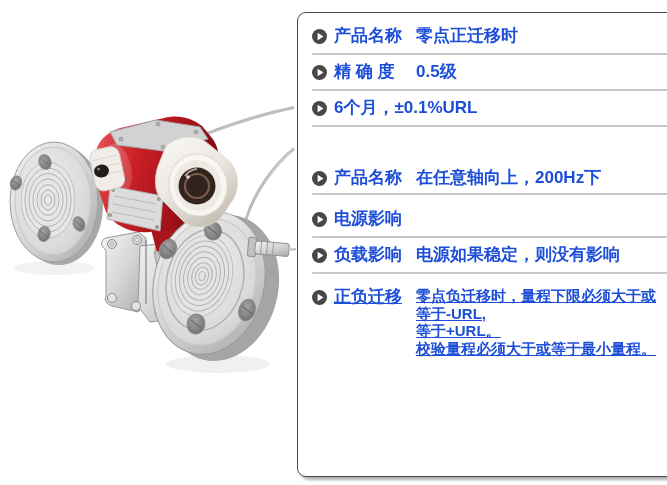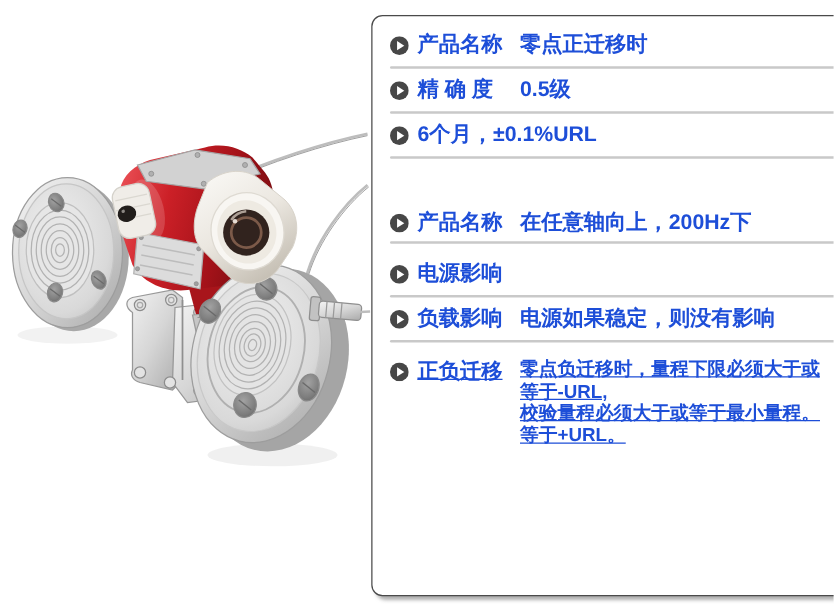--- a/index.html
+++ b/index.html
@@ -290,19 +290,19 @@
       <span class="bico">
           <svg width="15" height="15" viewBox="0 0 16 16">
             <circle cx="8" cy="8" r="8" fill="#474747"></circle>
             <path d="M6 4.1 L12.2 8 L6 11.9 Z" fill="#ffffff"></path>
           </svg>
         </span>
       <span class="slabel">正负迁移</span>
       <div class="miglines">
         <div>零点负迁移时，量程下限必须大于或</div>
         <div>等于-URL,</div>
+        <div>等于+URL。</div>
         <div>校验量程必须大于或等于最小量程。</div>
-        <div>等于+URL。</div>
       </div>
     </div>
 
   </div>
 </div>
 
 </body></html>

